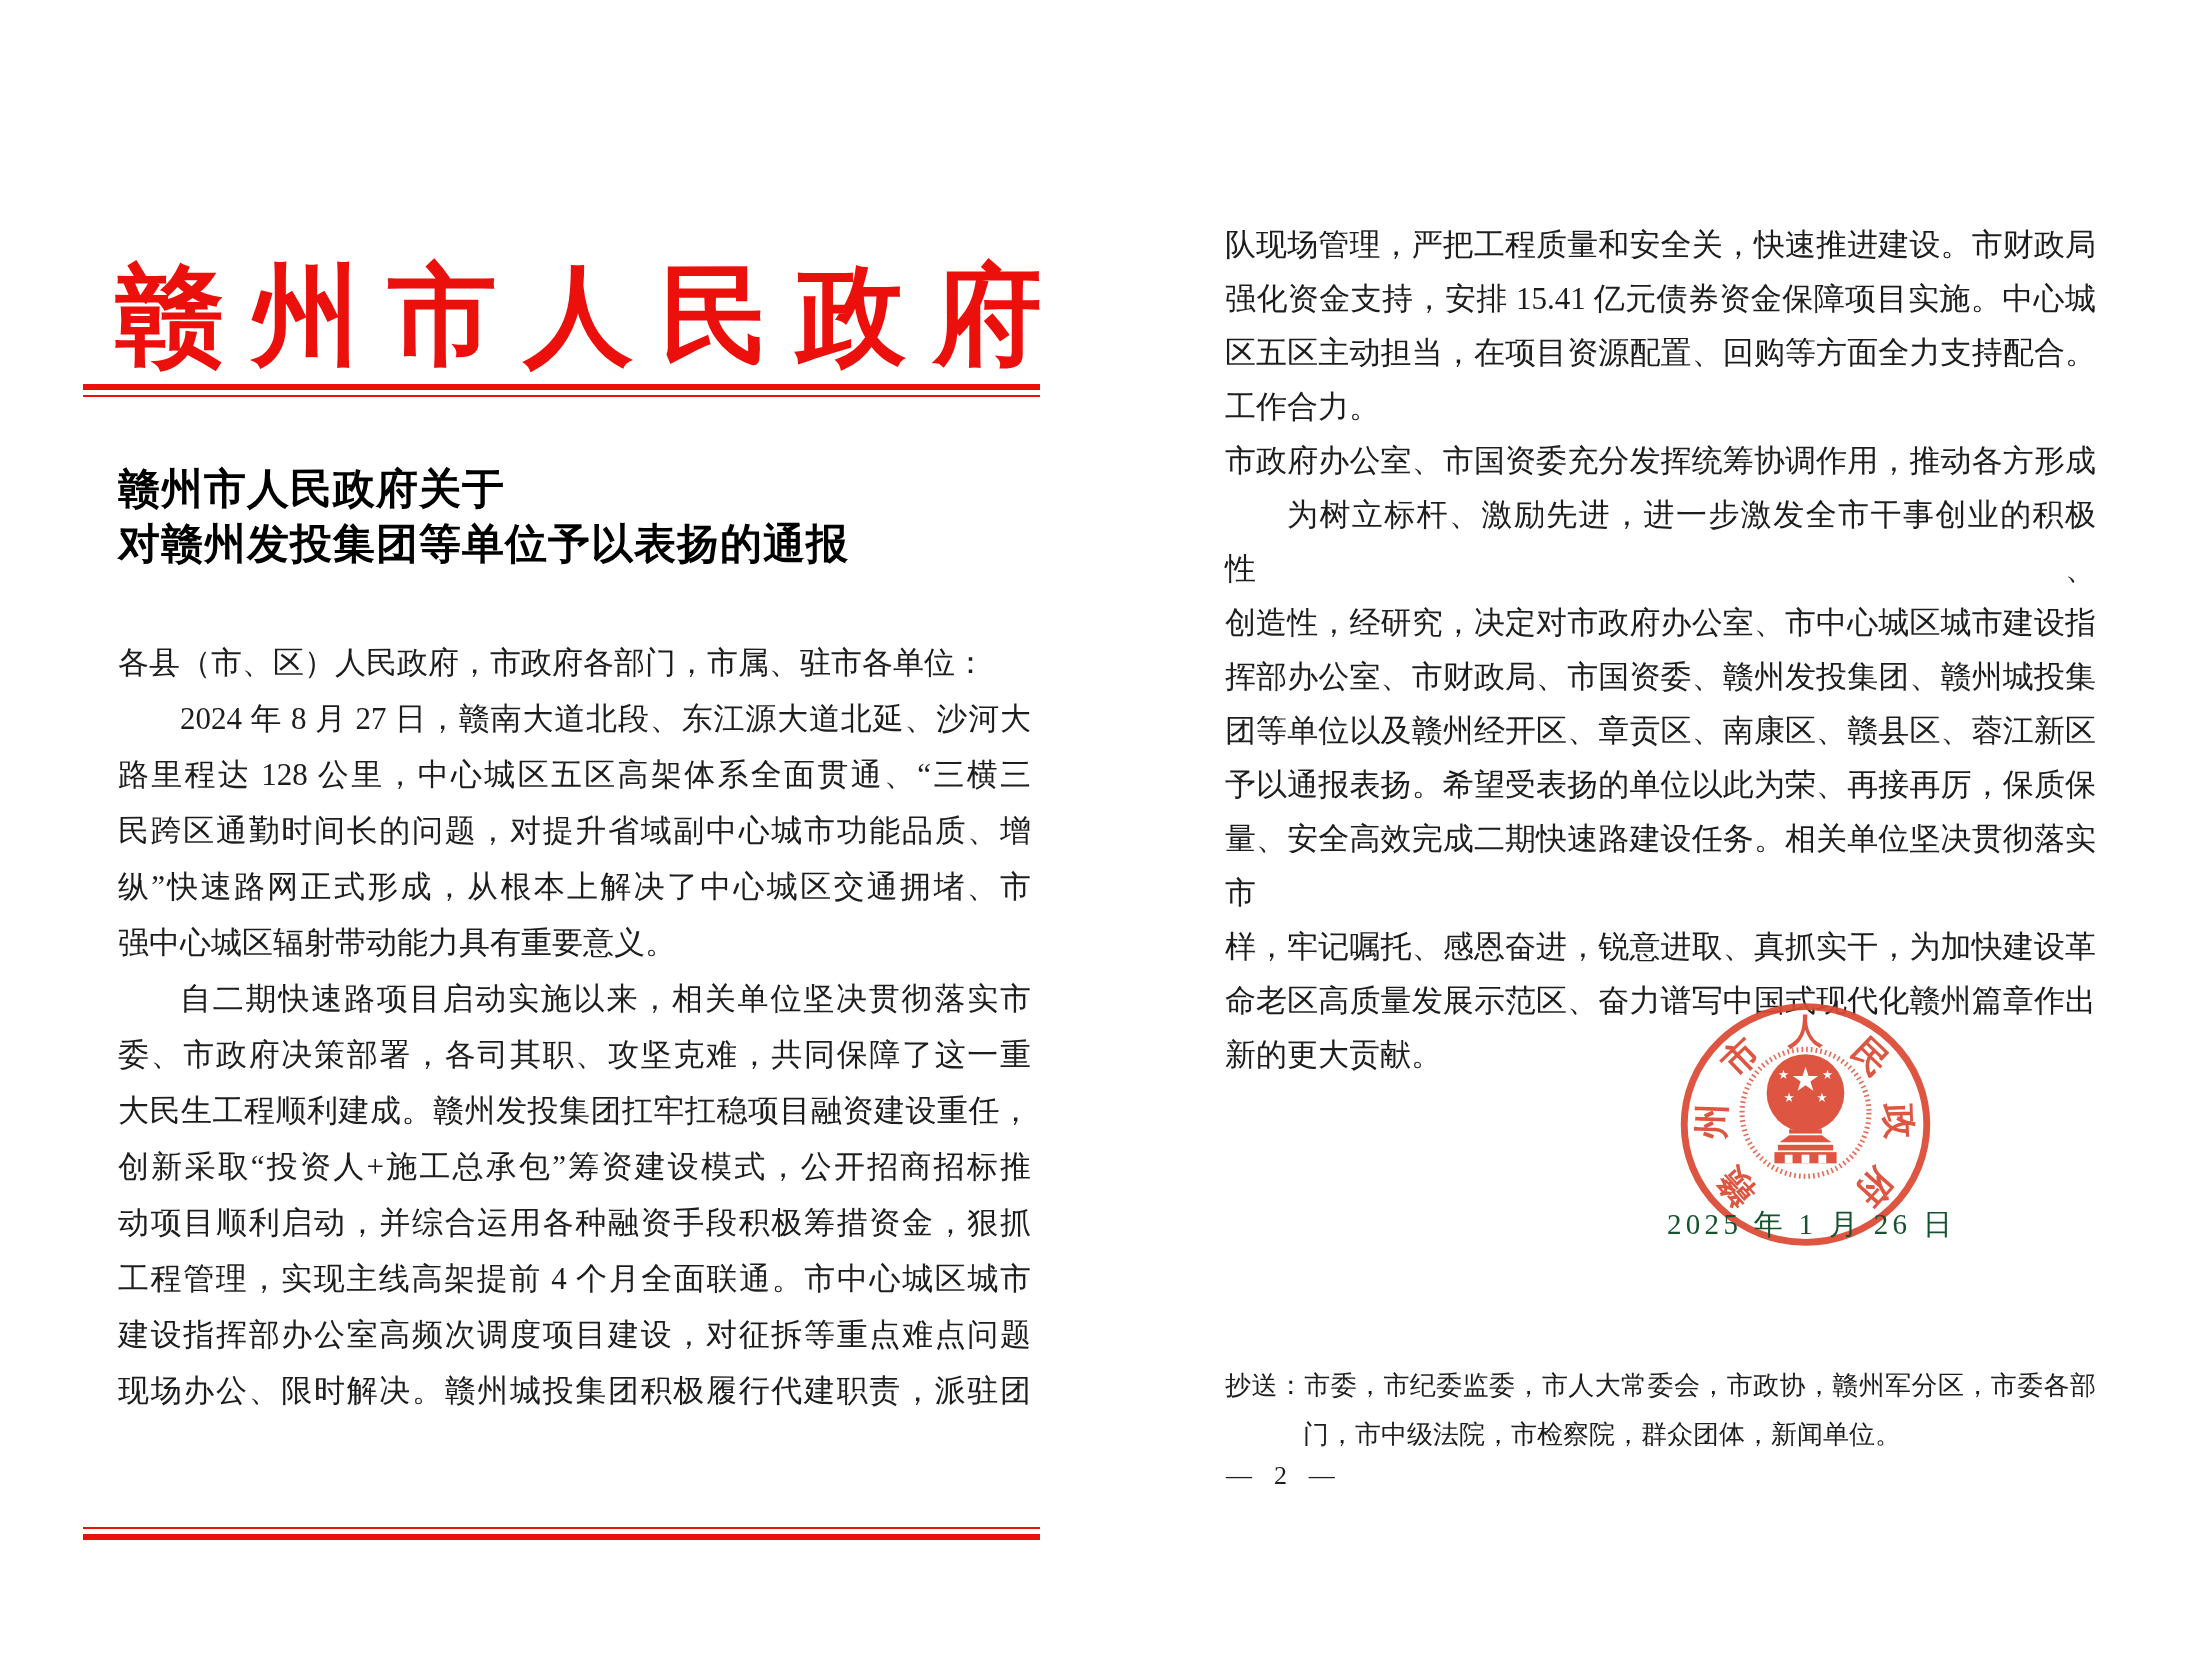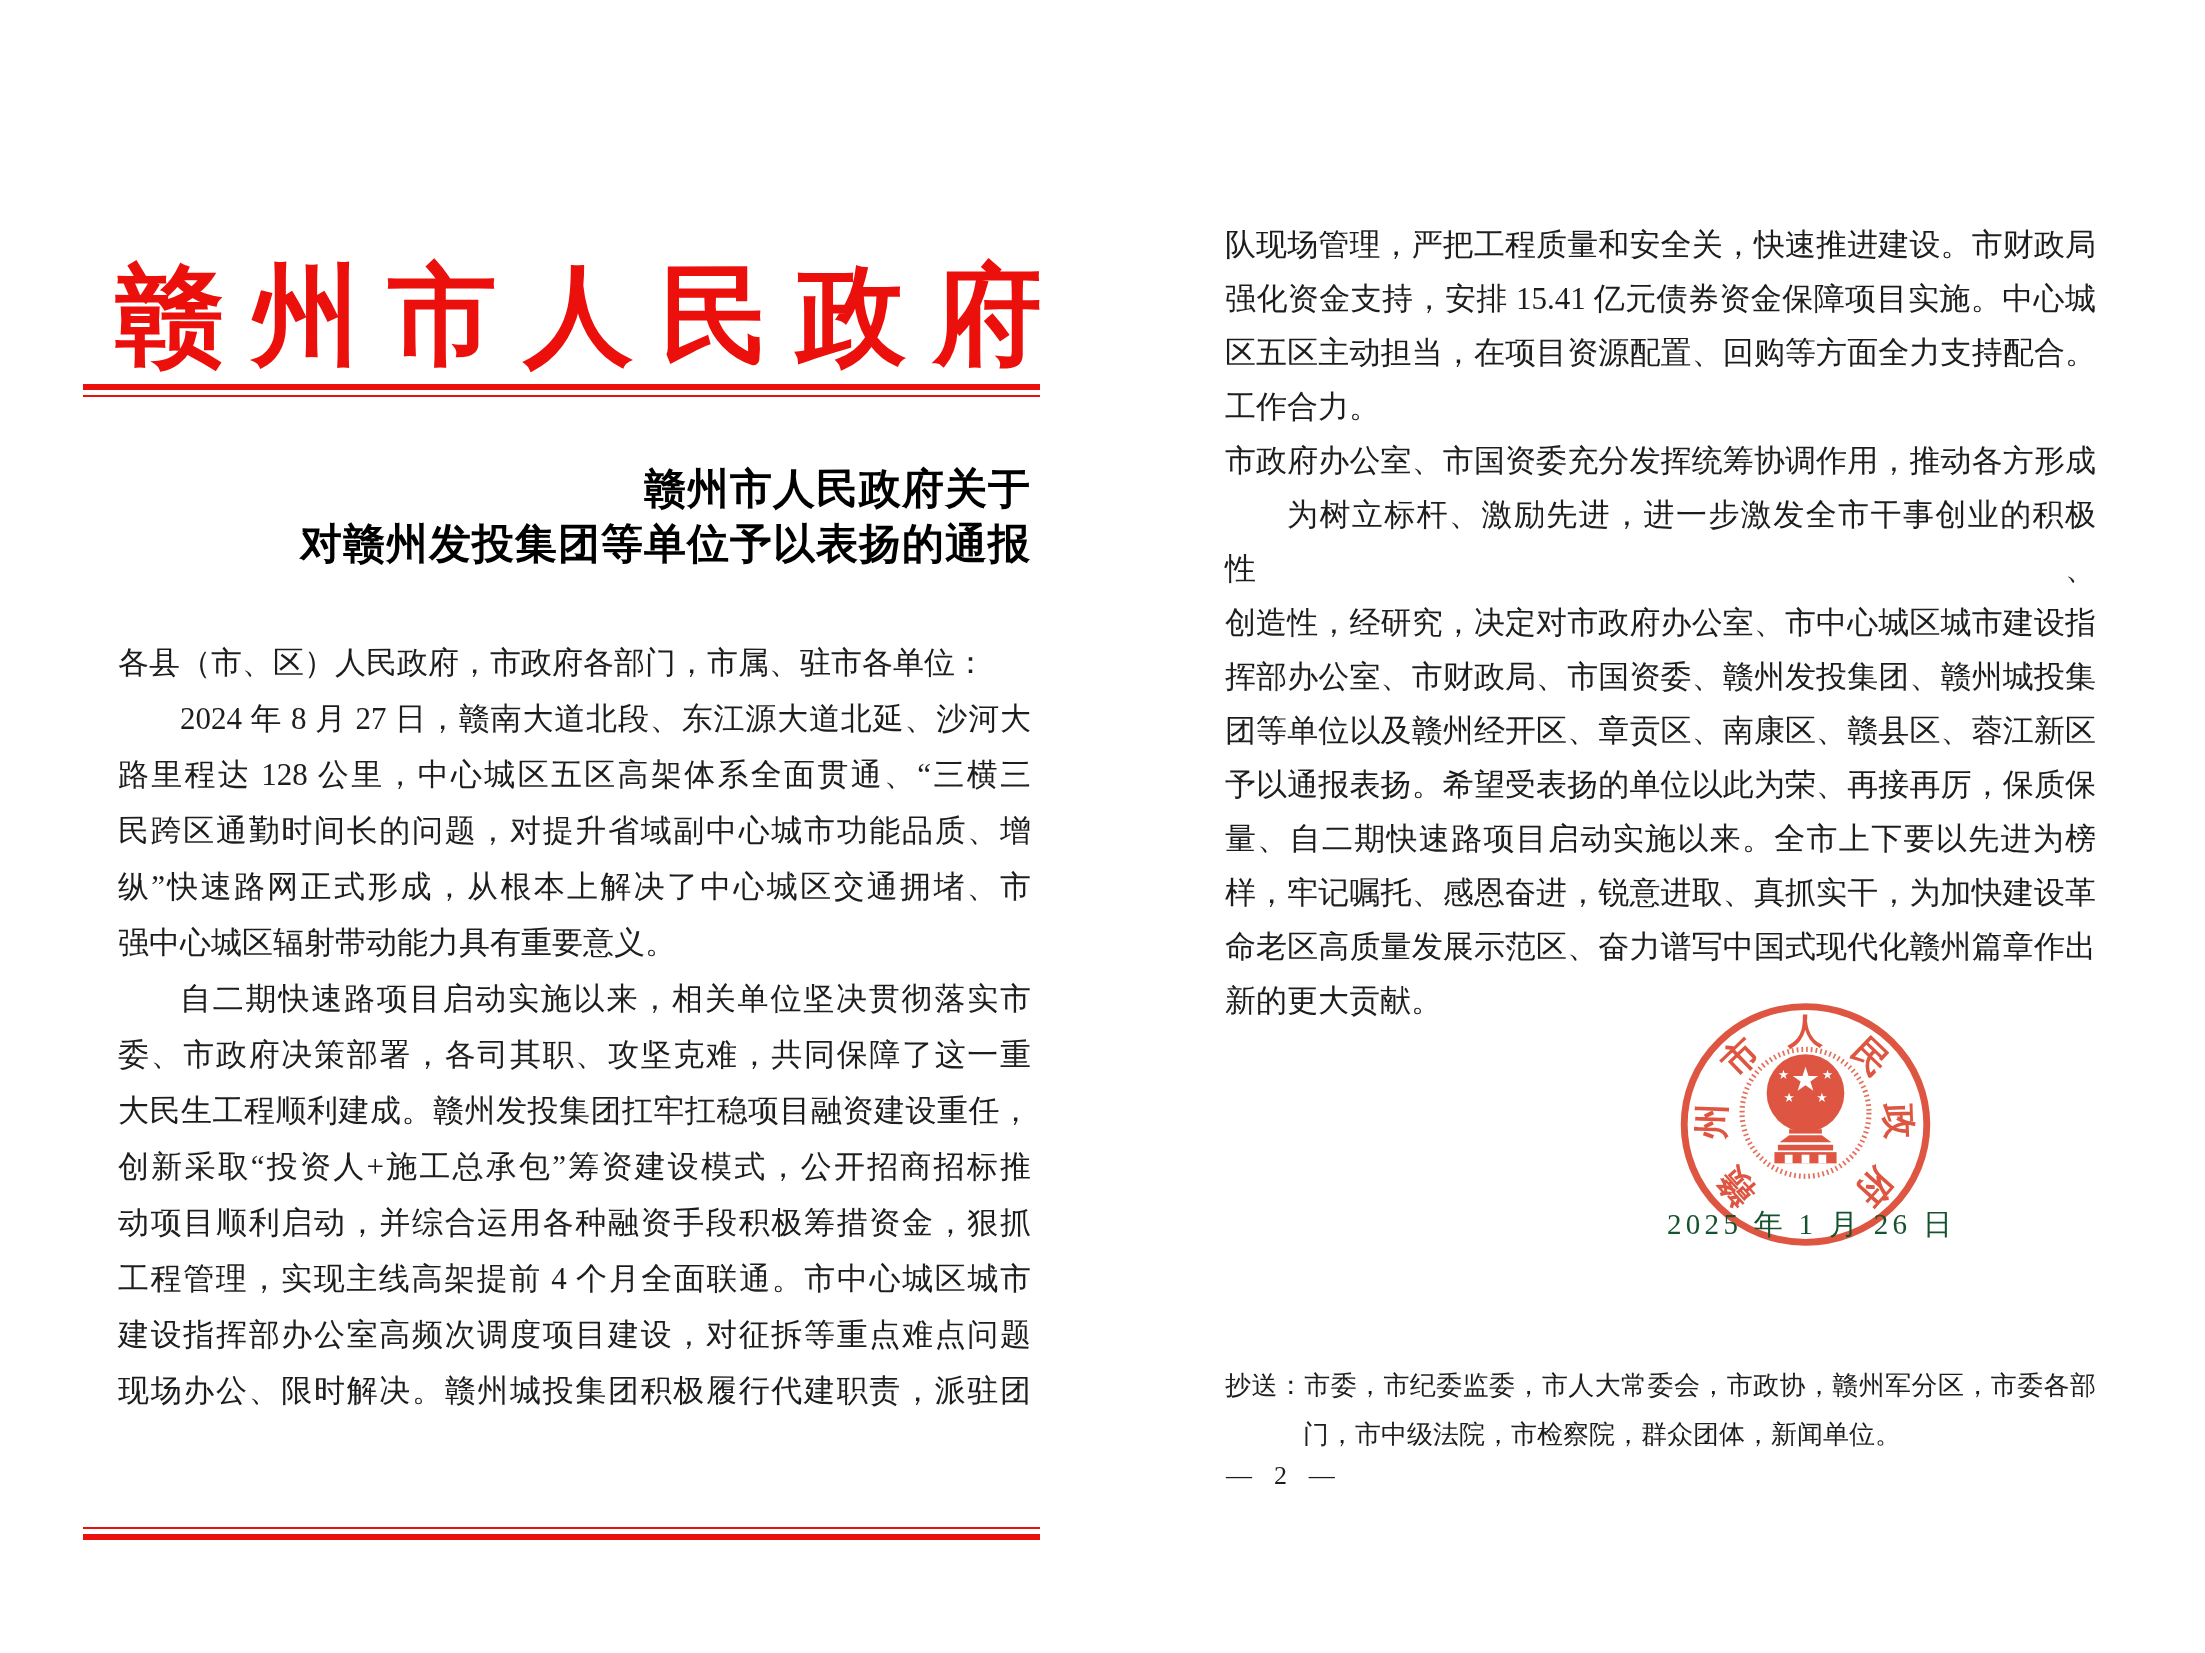--- a/index.html
+++ b/index.html
@@ -27,21 +27,21 @@
     white-space:nowrap;
   }
   .rule{background:var(--red);}
   .rule-thick-top{left:83px;top:384px;width:957px;height:6.2px;}
   .rule-thin-top{left:83px;top:395px;width:957px;height:2.4px;}
   .rule-thin-bottom{left:83px;top:1527px;width:957px;height:2.4px;}
   .rule-thick-bottom{left:83px;top:1534px;width:957px;height:6.2px;}
 
   .doc-title{
     left:118px;top:462px;width:913px;
-    text-align:right;color:#000;
+    text-align:left;color:#000;
     font-size:42px;font-weight:700;line-height:55px;
     letter-spacing:1px;
   }
 
   
   .body-col{font-size:31px;}
   .body-left{left:118px;top:635px;width:913px;line-height:56px;}
   .body-right{left:1225px;top:218px;width:871px;line-height:54px;}
   .bline{width:100%;}
   .fill{text-align:justify;text-align-last:justify;}
@@ -113,21 +113,21 @@
         <div class="bline fill">队现场管理，严把工程质量和安全关，快速推进建设。市财政局</div>
         <div class="bline fill">强化资金支持，安排 15.41 亿元债券资金保障项目实施。中心城</div>
         <div class="bline fill">区五区主动担当，在项目资源配置、回购等方面全力支持配合。</div>
         <div class="bline">工作合力。</div>
         <div class="bline fill">市政府办公室、市国资委充分发挥统筹协调作用，推动各方形成</div>
         <div class="bline fill ind2">为树立标杆、激励先进，进一步激发全市干事创业的积极性、</div>
         <div class="bline fill">创造性，经研究，决定对市政府办公室、市中心城区城市建设指</div>
         <div class="bline fill">挥部办公室、市财政局、市国资委、赣州发投集团、赣州城投集</div>
         <div class="bline fill">团等单位以及赣州经开区、章贡区、南康区、赣县区、蓉江新区</div>
         <div class="bline fill">予以通报表扬。希望受表扬的单位以此为荣、再接再厉，保质保</div>
-        <div class="bline fill">量、自二期快速路项目启动实施以来。全市上下要以先进为榜</div>
+        <div class="bline fill">量、安全高效完成二期快速路建设任务。相关单位坚决贯彻落实市</div>
         <div class="bline fill">样，牢记嘱托、感恩奋进，锐意进取、真抓实干，为加快建设革</div>
         <div class="bline fill">命老区高质量发展示范区、奋力谱写中国式现代化赣州篇章作出</div>
         <div class="bline">新的更大贡献。</div>
       </div>
 
     <svg class="abs seal" viewBox="0 0 600 590">
       <defs>
         <polygon id="star5" points="0,-1 0.2246,-0.309 0.9511,-0.309 0.3633,0.118 0.5878,0.809 0,0.382 -0.5878,0.809 -0.3633,0.118 -0.9511,-0.309 -0.2246,-0.309"></polygon>
       </defs>
 

